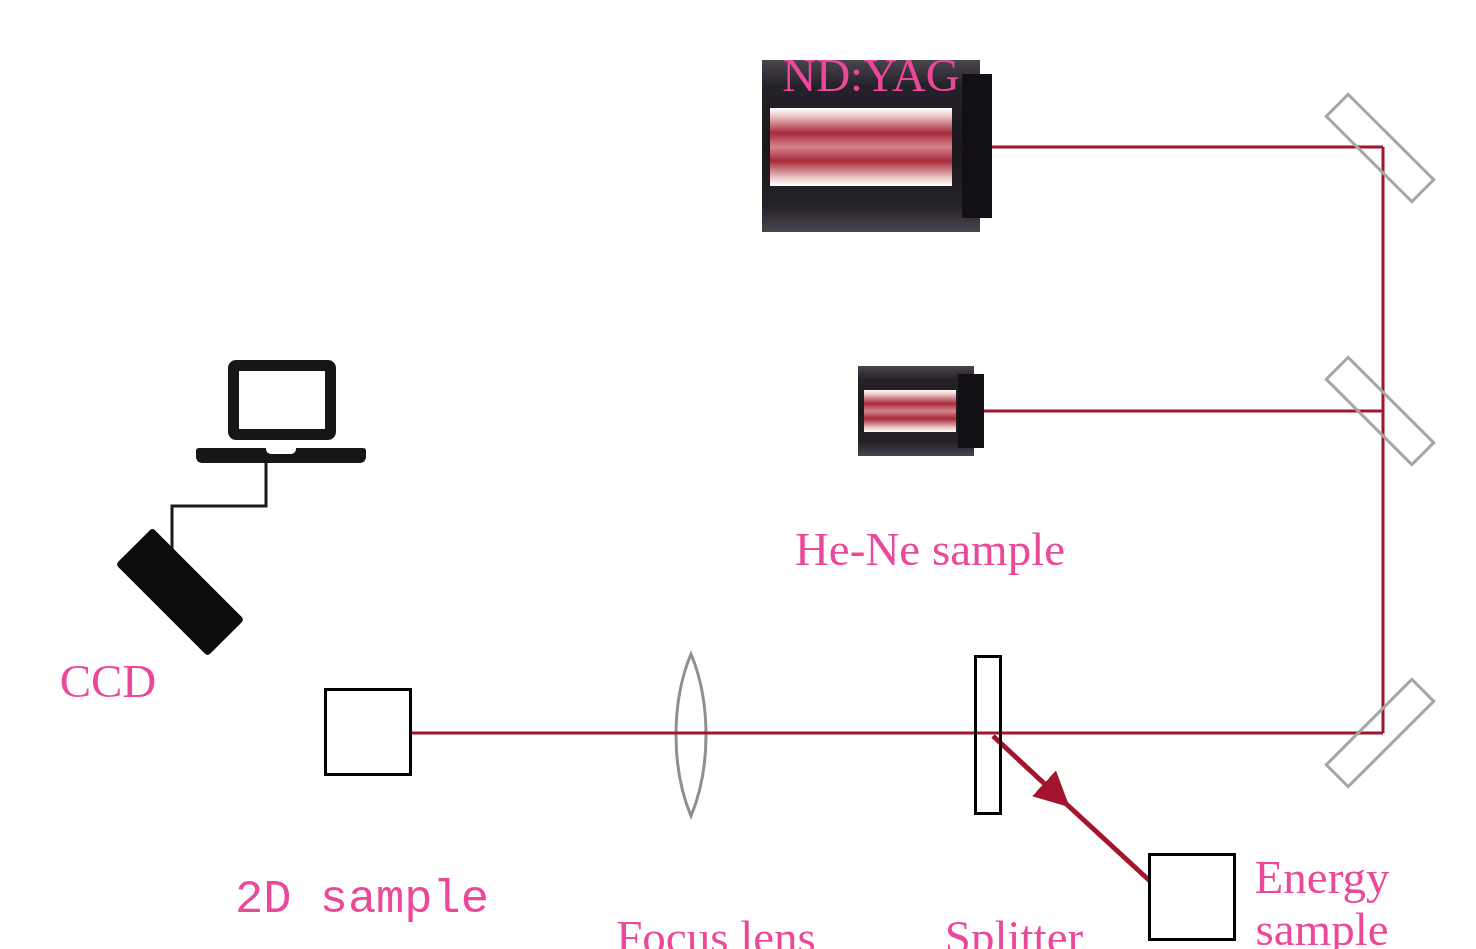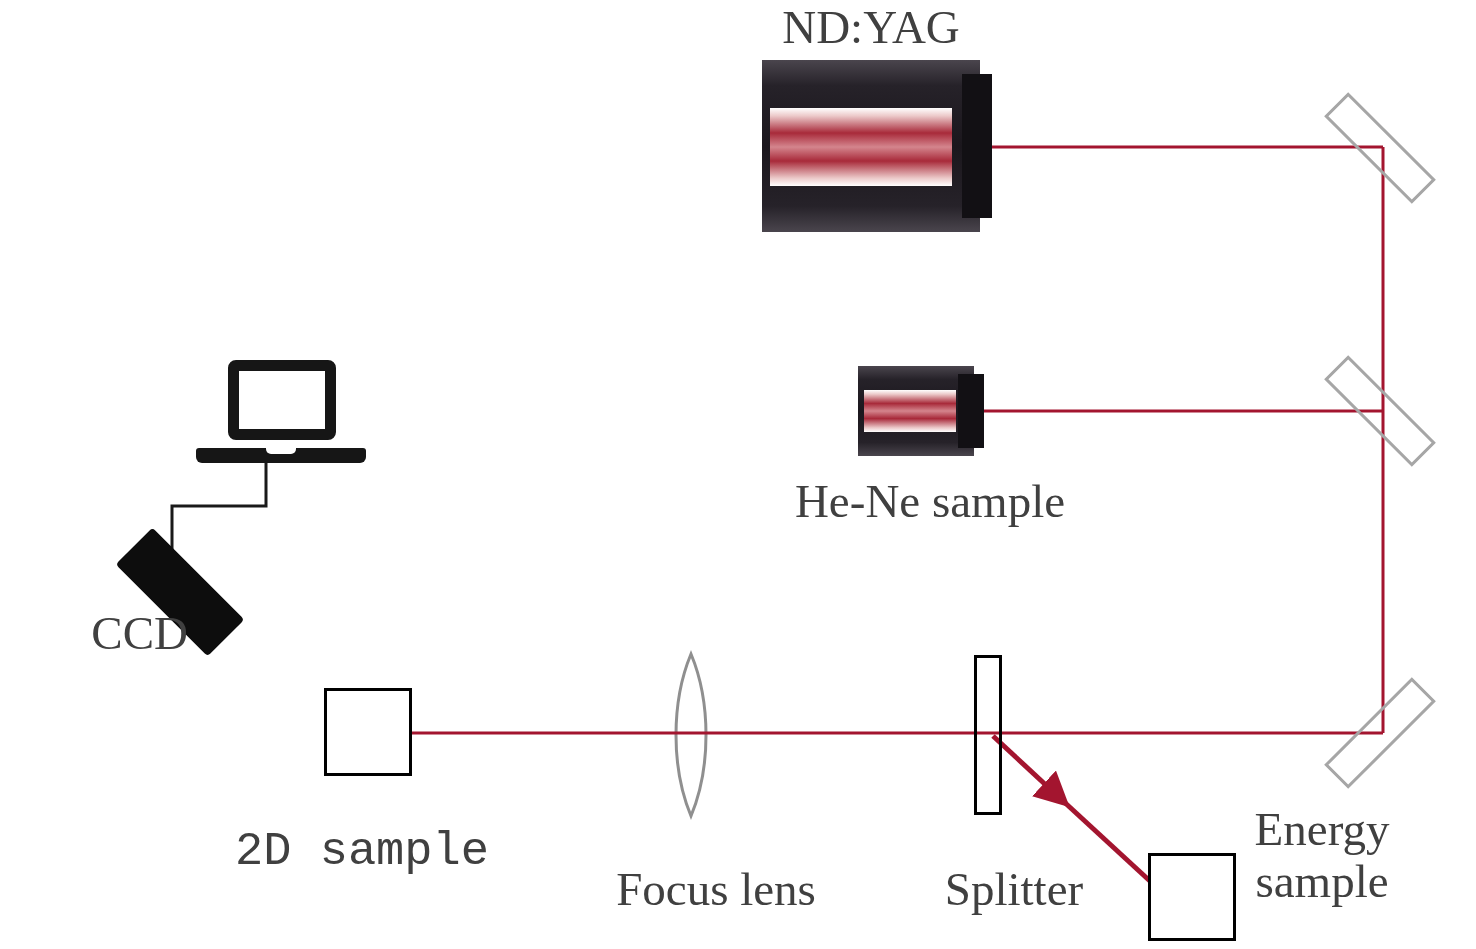--- a/index.html
+++ b/index.html
@@ -4,25 +4,25 @@
 <style>
   html,body{margin:0;padding:0;}
   body{
     width:1476px;height:949px;position:relative;background:#ffffff;overflow:hidden;
     font-family:"Liberation Serif","DejaVu Serif",serif;color:#000;
   }
   .canvas{position:absolute;inset:0;}
   .overlay{position:absolute;left:0;top:0;z-index:1;}
 
   
-  .lbl{position:absolute;z-index:4;font-size:47px;line-height:1.1;text-align:center;color:#404040;}
+  .lbl{position:absolute;z-index:4;font-size:47px;line-height:1.1;text-align:center;color:#ec4899;margin-top:48px;}
   .lbl .line{display:block;}
   .lbl-ndyag{left:696px;top:2px;width:350px;}
   .lbl-hene{left:755px;top:476px;width:350px;}
-  .lbl-ccd{left:28px;top:608px;width:160px;text-align:right;}
+  .lbl-ccd{left:28px;top:608px;width:160px;text-align:center;}
   .lbl-stage{left:212px;top:826px;width:300px;font-family:Liberation Mono, monospace;}
   .lbl-lens{left:566px;top:864px;width:300px;}
   .lbl-splitter{left:864px;top:864px;width:300px;}
   .lbl-energy{left:1212px;top:804px;width:220px;}
 
   
   .laser-body{
     position:absolute;z-index:2;
     background:linear-gradient(180deg,#4a454d 0%,#262229 15%,#1b171d 50%,#262229 85%,#4a454d 100%);
   }

